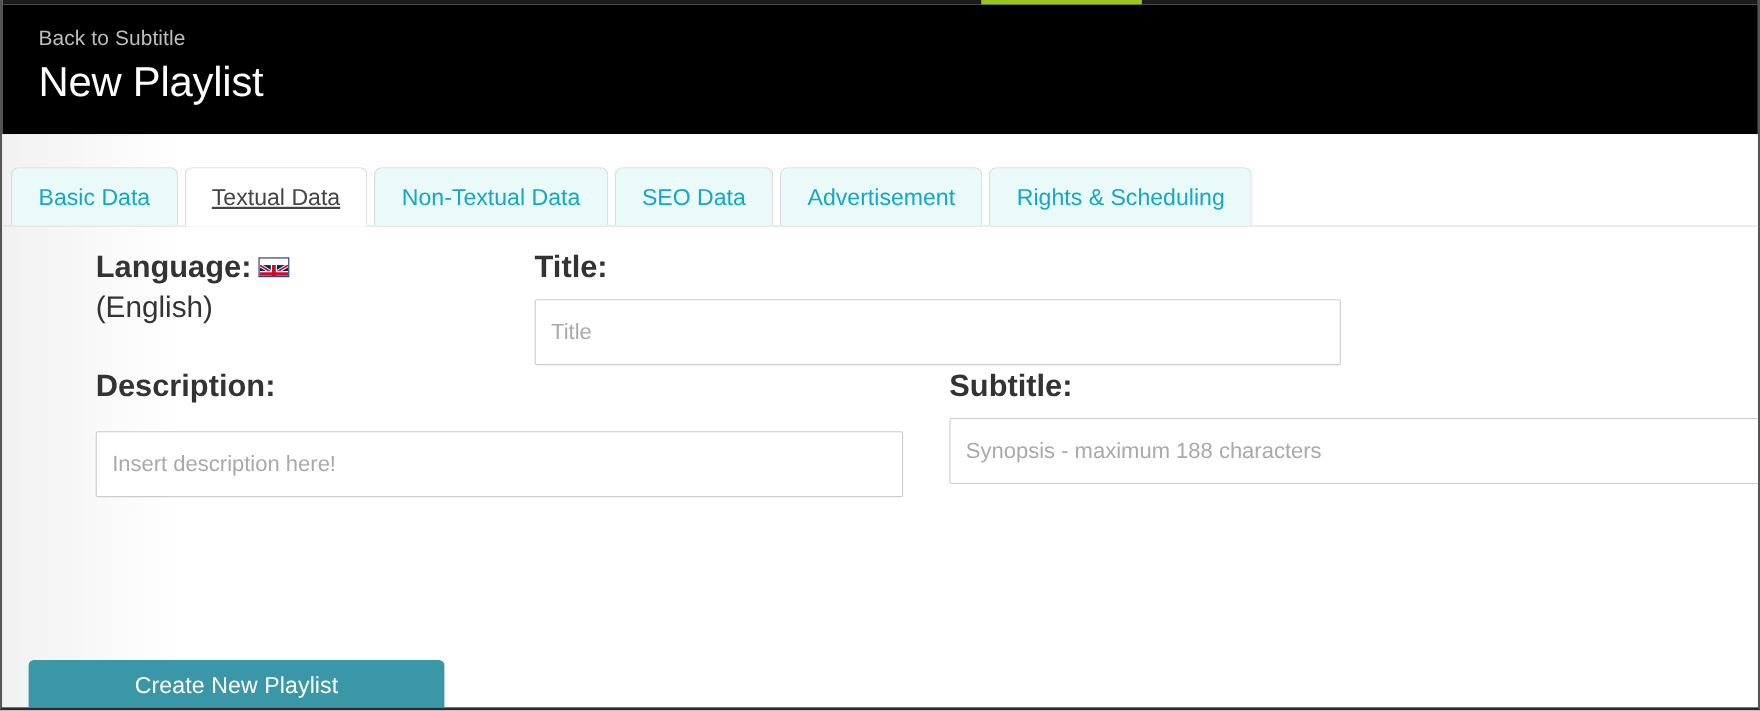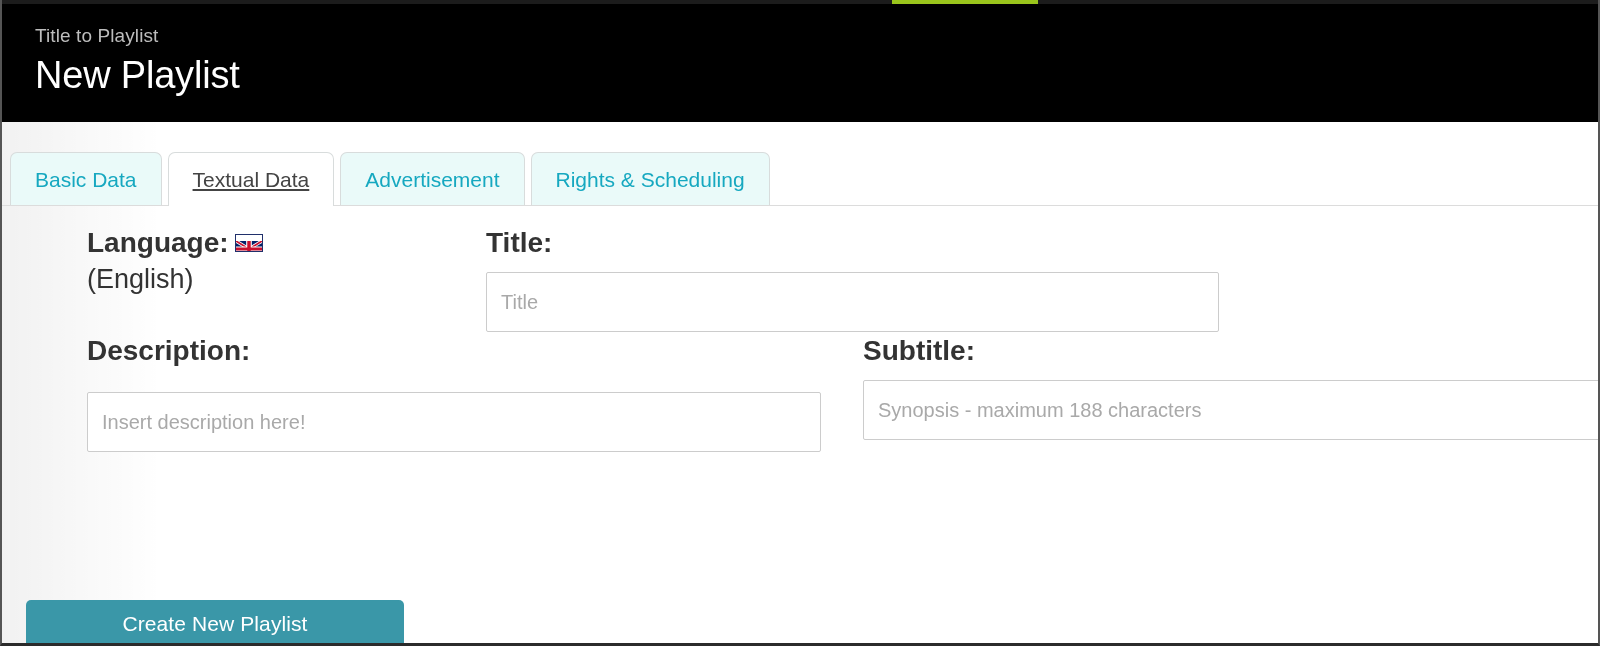--- a/index.html
+++ b/index.html
@@ -192,32 +192,38 @@
 </head>
 <body>
 
 <div id="screen">
 
   <div class="top-strip">
     <div class="top-strip-fill"></div>
   </div>
 
   <div class="header">
-    <span class="back-link">Title to Playlist</span>
+    <span class="back-link">Back to Subtitle</span>
     <span class="page-title">New Playlist</span>
   </div>
 
   <div class="content">
 
     <div class="tabstrip">
       <div class="tab">
         <span>Basic Data</span>
       </div>
       <div class="tab active">
         <span>Textual Data</span>
+      </div>
+      <div class="tab">
+        <span>Non-Textual Data</span>
+      </div>
+      <div class="tab">
+        <span>SEO Data</span>
       </div>
       <div class="tab">
         <span>Advertisement</span>
       </div>
       <div class="tab">
         <span>Rights &amp; Scheduling</span>
       </div>
     </div>
 
     <div class="form">

